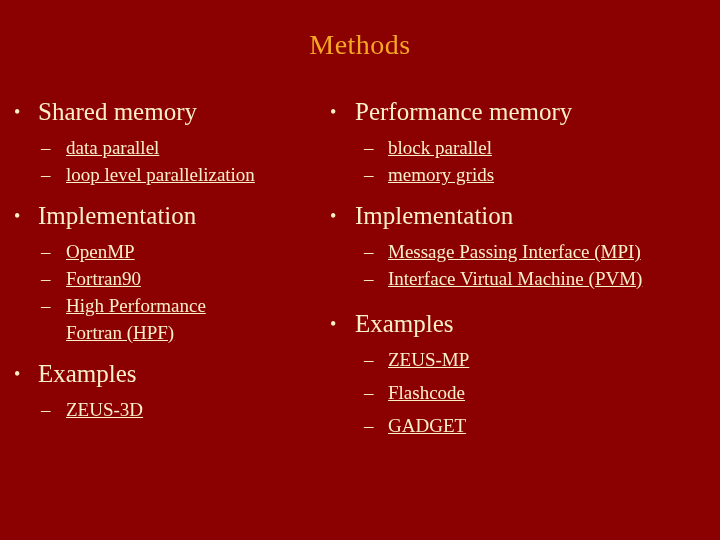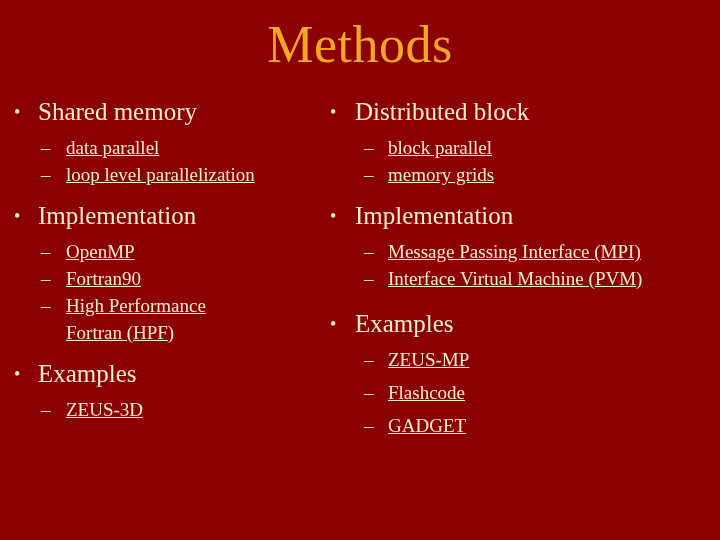--- a/index.html
+++ b/index.html
@@ -21,21 +21,21 @@
   }
 
   
   .slide-title {
     position: absolute;
     top: 22px;
     left: 0;
     width: 720px;
     text-align: center;
     color: #f5a623;
-    font-size: 52px;
+    font-size: 28px;
     line-height: 46px;
     letter-spacing: 0.5px;
     white-space: nowrap;
   }
 
   
   .col {
     position: absolute;
     top: 96px;
   }
@@ -164,21 +164,21 @@
       <span class="marker">–</span>
       <span class="txt">ZEUS-3D</span>
     </div>
 
   </div>
 
   <div class="col col-right">
 
     <div class="lvl1">
       <span class="marker">•</span>
-      <span class="txt">Distributed block</span>
+      <span class="txt">Performance memory</span>
     </div>
 
     <div class="gap-sm"></div>
 
     <div class="lvl2">
       <span class="marker">–</span>
       <span class="txt">block parallel</span>
     </div>
 
     <div class="lvl2">

